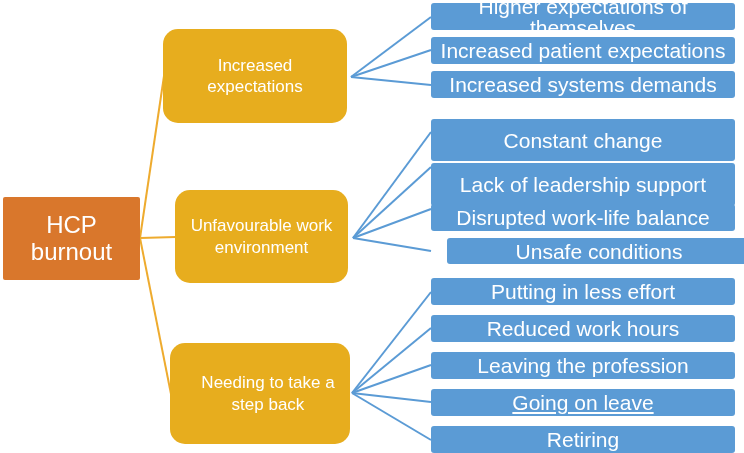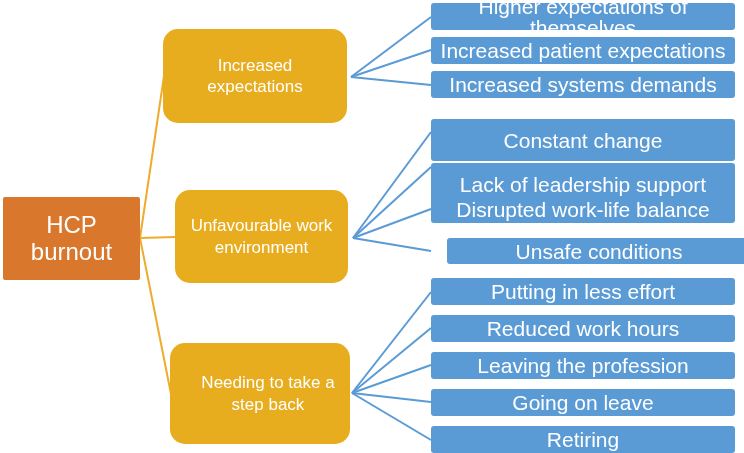--- a/index.html
+++ b/index.html
@@ -60,27 +60,27 @@
     line-height: 1;
     padding: 2px 8px;
   }
   
   .leaf.l1a { top: 3px;   height: 27px; }
   .leaf.l1b { top: 37px;  height: 27px; }
   .leaf.l1c { top: 71px;  height: 27px; }
   
   .leaf.l2a { top: 119px; height: 42px; }
   .leaf.l2b { top: 163px; height: 43px; }
-  .leaf.l2c { top: 196px; height: 27px; }
+  .leaf.l2c { top: 204px; height: 27px; }
   .leaf.l2d { top: 238px; height: 26px; margin-left: 16px; }
   
   .leaf.l3a { top: 278px; height: 27px; }
   .leaf.l3b { top: 315px; height: 27px; }
   .leaf.l3c { top: 352px; height: 27px; }
-  .leaf.l3d { top: 389px; height: 27px; }
+  .leaf.l3d { top: 389px; height: 27px; text-decoration: underline; }
   .leaf.l3e { top: 426px; height: 27px; }
 </style>
 </head>
 <body>
 
 <div class="canvas">
 
   <svg class="links" viewBox="0 0 744 453">
 
     <line class="gold-line" x1="140" y1="238" x2="164" y2="76"></line>

